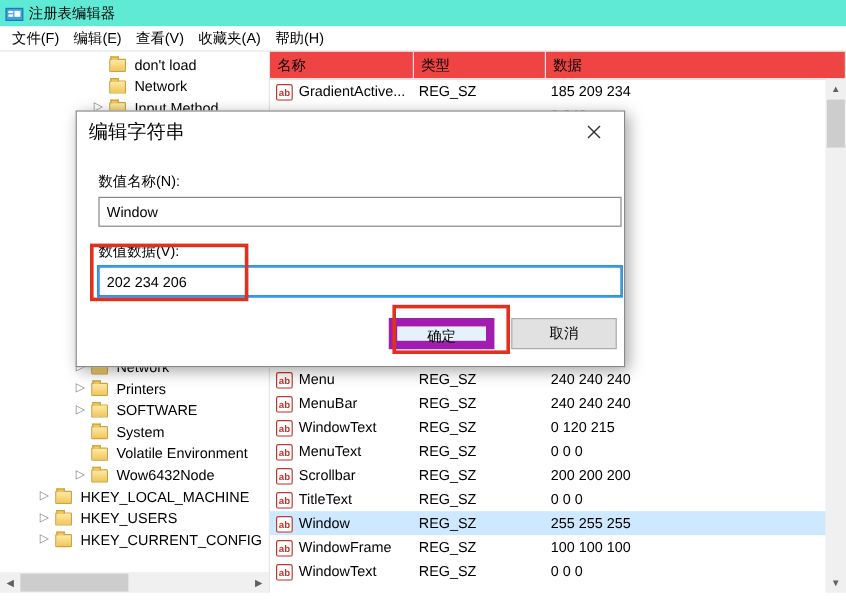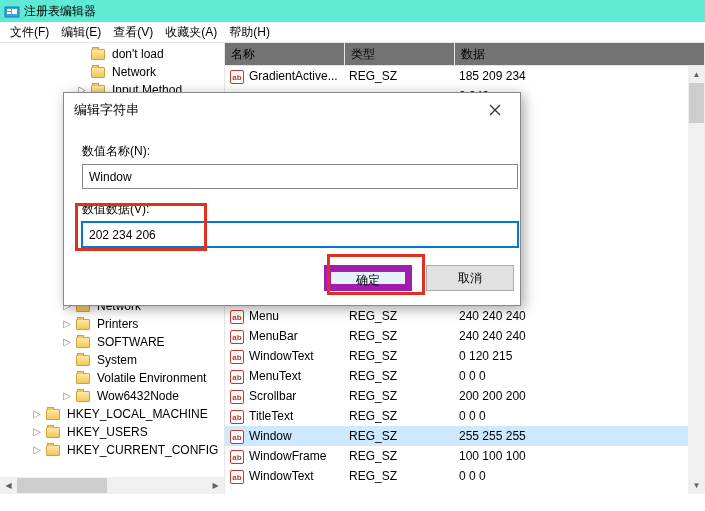--- a/index.html
+++ b/index.html
@@ -13,21 +13,21 @@
 .tree { padding: 2px 0; }
 .tree-row { display: flex; align-items: center; height: 18px; white-space: nowrap; padding-left: 0; }
 .indent { display: inline-block; }
 .expander { width: 16px; height: 16px; text-align: center; color: #404040; font-size: 10px; line-height: 16px; cursor: pointer; flex-shrink: 0; }
 .expander.collapsed::before { content: "▷"; color: #888; }
 .tree-icon { width: 16px; height: 16px; margin-right: 3px; flex-shrink: 0; display: inline-flex; align-items: center; justify-content: center; }
 .folder-closed { background: linear-gradient(#ffe9a6, #f3c659); border: 1px solid #caa53b; width: 14px; height: 11px; border-radius: 1px; position: relative; }
 .folder-closed::before { content: ""; position: absolute; top: -3px; left: 0; width: 5px; height: 2px; background: #f3c659; border: 1px solid #caa53b; border-bottom: none; }
 .tree-label { padding: 1px 3px; cursor: default; }
 .list-pane { flex: 1; overflow: hidden; position: relative; }
-.list-header { display: flex; height: 23px; background: #737373; border-bottom: 1px solid #e5e5e5; }
+.list-header { display: flex; height: 23px; background: #ef4444; border-bottom: 1px solid #e5e5e5; }
 .list-header > div { padding: 3px 6px; border-right: 1px solid #e5e5e5; font-size: 12px; }
 .col-name { width: 120px; }
 .col-type { width: 110px; }
 .col-data { flex: 1; }
 .list-body { overflow-y: auto; height: calc(100% - 23px); }
 .list-row { display: flex; align-items: center; height: 20px; }
 .list-row.selected { background: #cde8ff; }
 .cell { padding: 0 4px; display: flex; align-items: center; overflow: hidden; white-space: nowrap; text-overflow: ellipsis; }
 .cell.col-name { display: flex; align-items: center; }
 .val-icon { width: 16px; height: 16px; margin-right: 4px; flex-shrink: 0; display: inline-flex; align-items: flex-end; justify-content: center; }
@@ -36,21 +36,21 @@
 .hscroll .arrow { width: 17px; height: 17px; background: #f0f0f0; border: none; font-size: 8px; color: #606060; display: flex; align-items: center; justify-content: center; }
 .hscroll .track { flex: 1; height: 17px; background: #f0f0f0; position: relative; }
 .hscroll .thumb { position: absolute; height: 15px; top: 1px; background: #cdcdcd; }
 .tree-pane .hscroll .thumb { left: 0; width: 90px; }
 .vscroll-list { position: absolute; right: 0; top: 23px; bottom: 0; width: 17px; background: #f0f0f0; }
 .vscroll-list .arrow { width: 17px; height: 17px; background: #f0f0f0; font-size: 8px; color: #606060; display: flex; align-items: center; justify-content: center; }
 .vscroll-list .track { position: absolute; top: 17px; bottom: 17px; width: 17px; background: #f0f0f0; }
 .vscroll-list .thumb { width: 15px; left: 1px; position: absolute; background: #cdcdcd; top: 0; height: 40px; }
 .dialog-backdrop { position: absolute; left: 63px; top: 92px; width: 458px; background: #fff; border: 1px solid #888; box-shadow: 3px 3px 12px rgba(0,0,0,.35); }
 .dialog-title { display: flex; align-items: center; justify-content: space-between; padding: 6px 10px 6px 10px; }
-.dialog-title span { font-size: 13px; }
+.dialog-title span { font-size: 16px; }
 .dialog-close { width: 30px; height: 22px; display: flex; align-items: center; justify-content: center; font-size: 14px; cursor: pointer; }
 .dialog-body { padding: 10px 2px 14px 18px; }
 .field-label { font-size: 12px; margin: 6px 0 4px 0; }
 .textbox { width: 100%; border: 1px solid #888; padding: 4px 6px; font-size: 12px; background: #fff; height: 25px; font-family: inherit; }
 .textbox.focused { border: 1px solid #0078d7; outline: 1px solid #0078d7; }
 .dialog-buttons { display: flex; justify-content: flex-end; gap: 14px; margin-top: 18px; padding-right: 4px; }
 .dlg-btn { width: 88px; height: 26px; border: 1px solid #adadad; background: #e1e1e1; font-size: 12px; cursor: pointer; font-family: inherit; }
 .dlg-btn.default { border: 7px solid #a21caf; background: #e5f1fb; }
 .red-box { position: absolute; border: 3px solid #e03020; pointer-events: none; }
 .red-box.r1 { left: 75px; top: 203px; width: 132px; height: 48px; }

